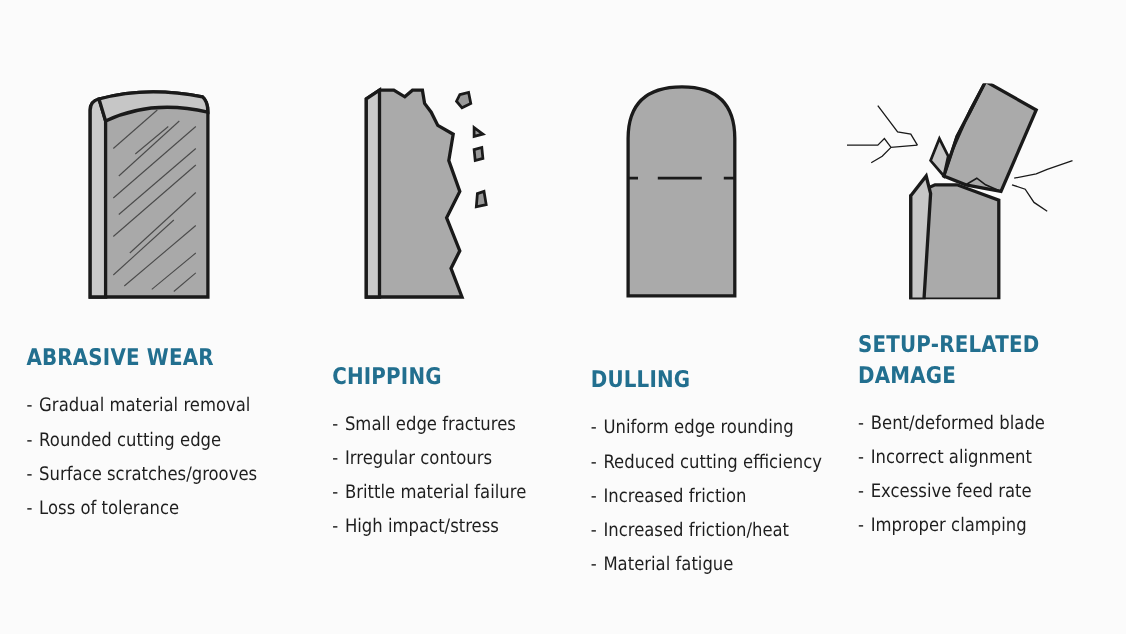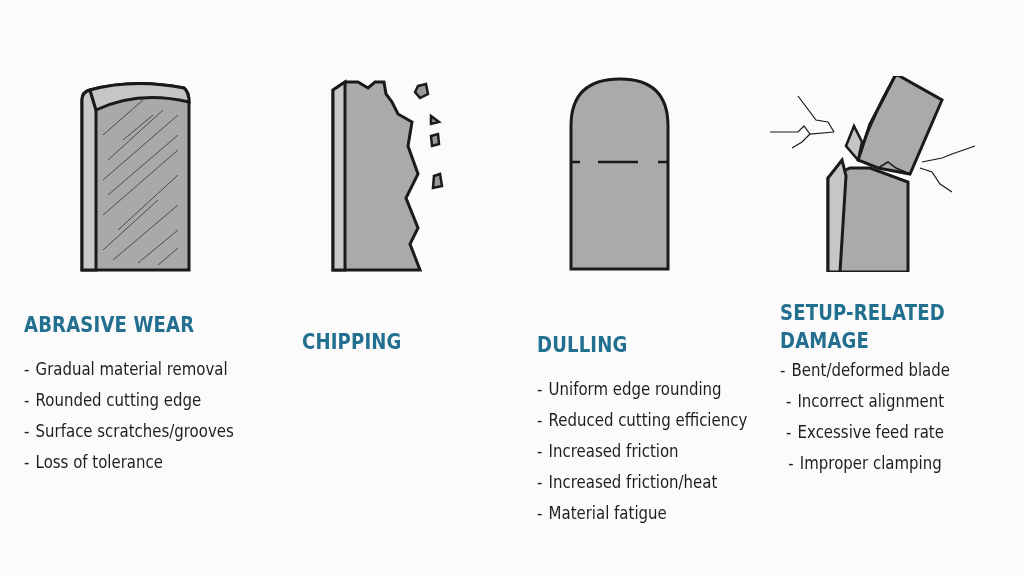--- a/index.html
+++ b/index.html
@@ -72,35 +72,41 @@
   <ul style="margin-top:15px;">
     <li><span class="dash">-</span><span>Gradual material removal</span></li>
     <li><span class="dash">-</span><span>Rounded cutting edge</span></li>
     <li><span class="dash">-</span><span>Surface scratches/grooves</span></li>
     <li><span class="dash">-</span><span>Loss of tolerance</span></li>
   </ul>
 </div>
 
 <div class="col" style="left:302px;top:329px;">
   <div class="heading">CHIPPING</div>
+  <ul style="margin-top:15px;">
+    <li><span class="dash">-</span><span>Small edge fractures</span></li>
+    <li><span class="dash">-</span><span>Irregular contours</span></li>
+    <li><span class="dash">-</span><span>Brittle material failure</span></li>
+    <li><span class="dash">-</span><span>High impact/stress</span></li>
+  </ul>
 </div>
 
 <div class="col" style="left:537px;top:296px;margin-top:36px;">
   <div class="heading">DULLING</div>
   <ul style="margin-top:15px;">
     <li><span class="dash">-</span><span>Uniform edge rounding</span></li>
     <li><span class="dash">-</span><span>Reduced cutting efficiency</span></li>
     <li><span class="dash">-</span><span>Increased friction</span></li>
     <li><span class="dash">-</span><span>Increased friction/heat</span></li>
     <li><span class="dash">-</span><span>Material fatigue</span></li>
   </ul>
 </div>
 
 <div class="col" style="left:780px;top:300px;">
   <div class="heading">SETUP-RELATED</div>
   <div class="heading" style="margin-top:1px;">DAMAGE</div>
-  <ul style="text-align:center;">
+  <ul style="margin-top:15px;">
     <li><span class="dash">-</span><span>Bent/deformed blade</span></li>
     <li><span class="dash">-</span><span>Incorrect alignment</span></li>
     <li><span class="dash">-</span><span>Excessive feed rate</span></li>
     <li><span class="dash">-</span><span>Improper clamping</span></li>
   </ul>
 </div>
 
 </body></html>

